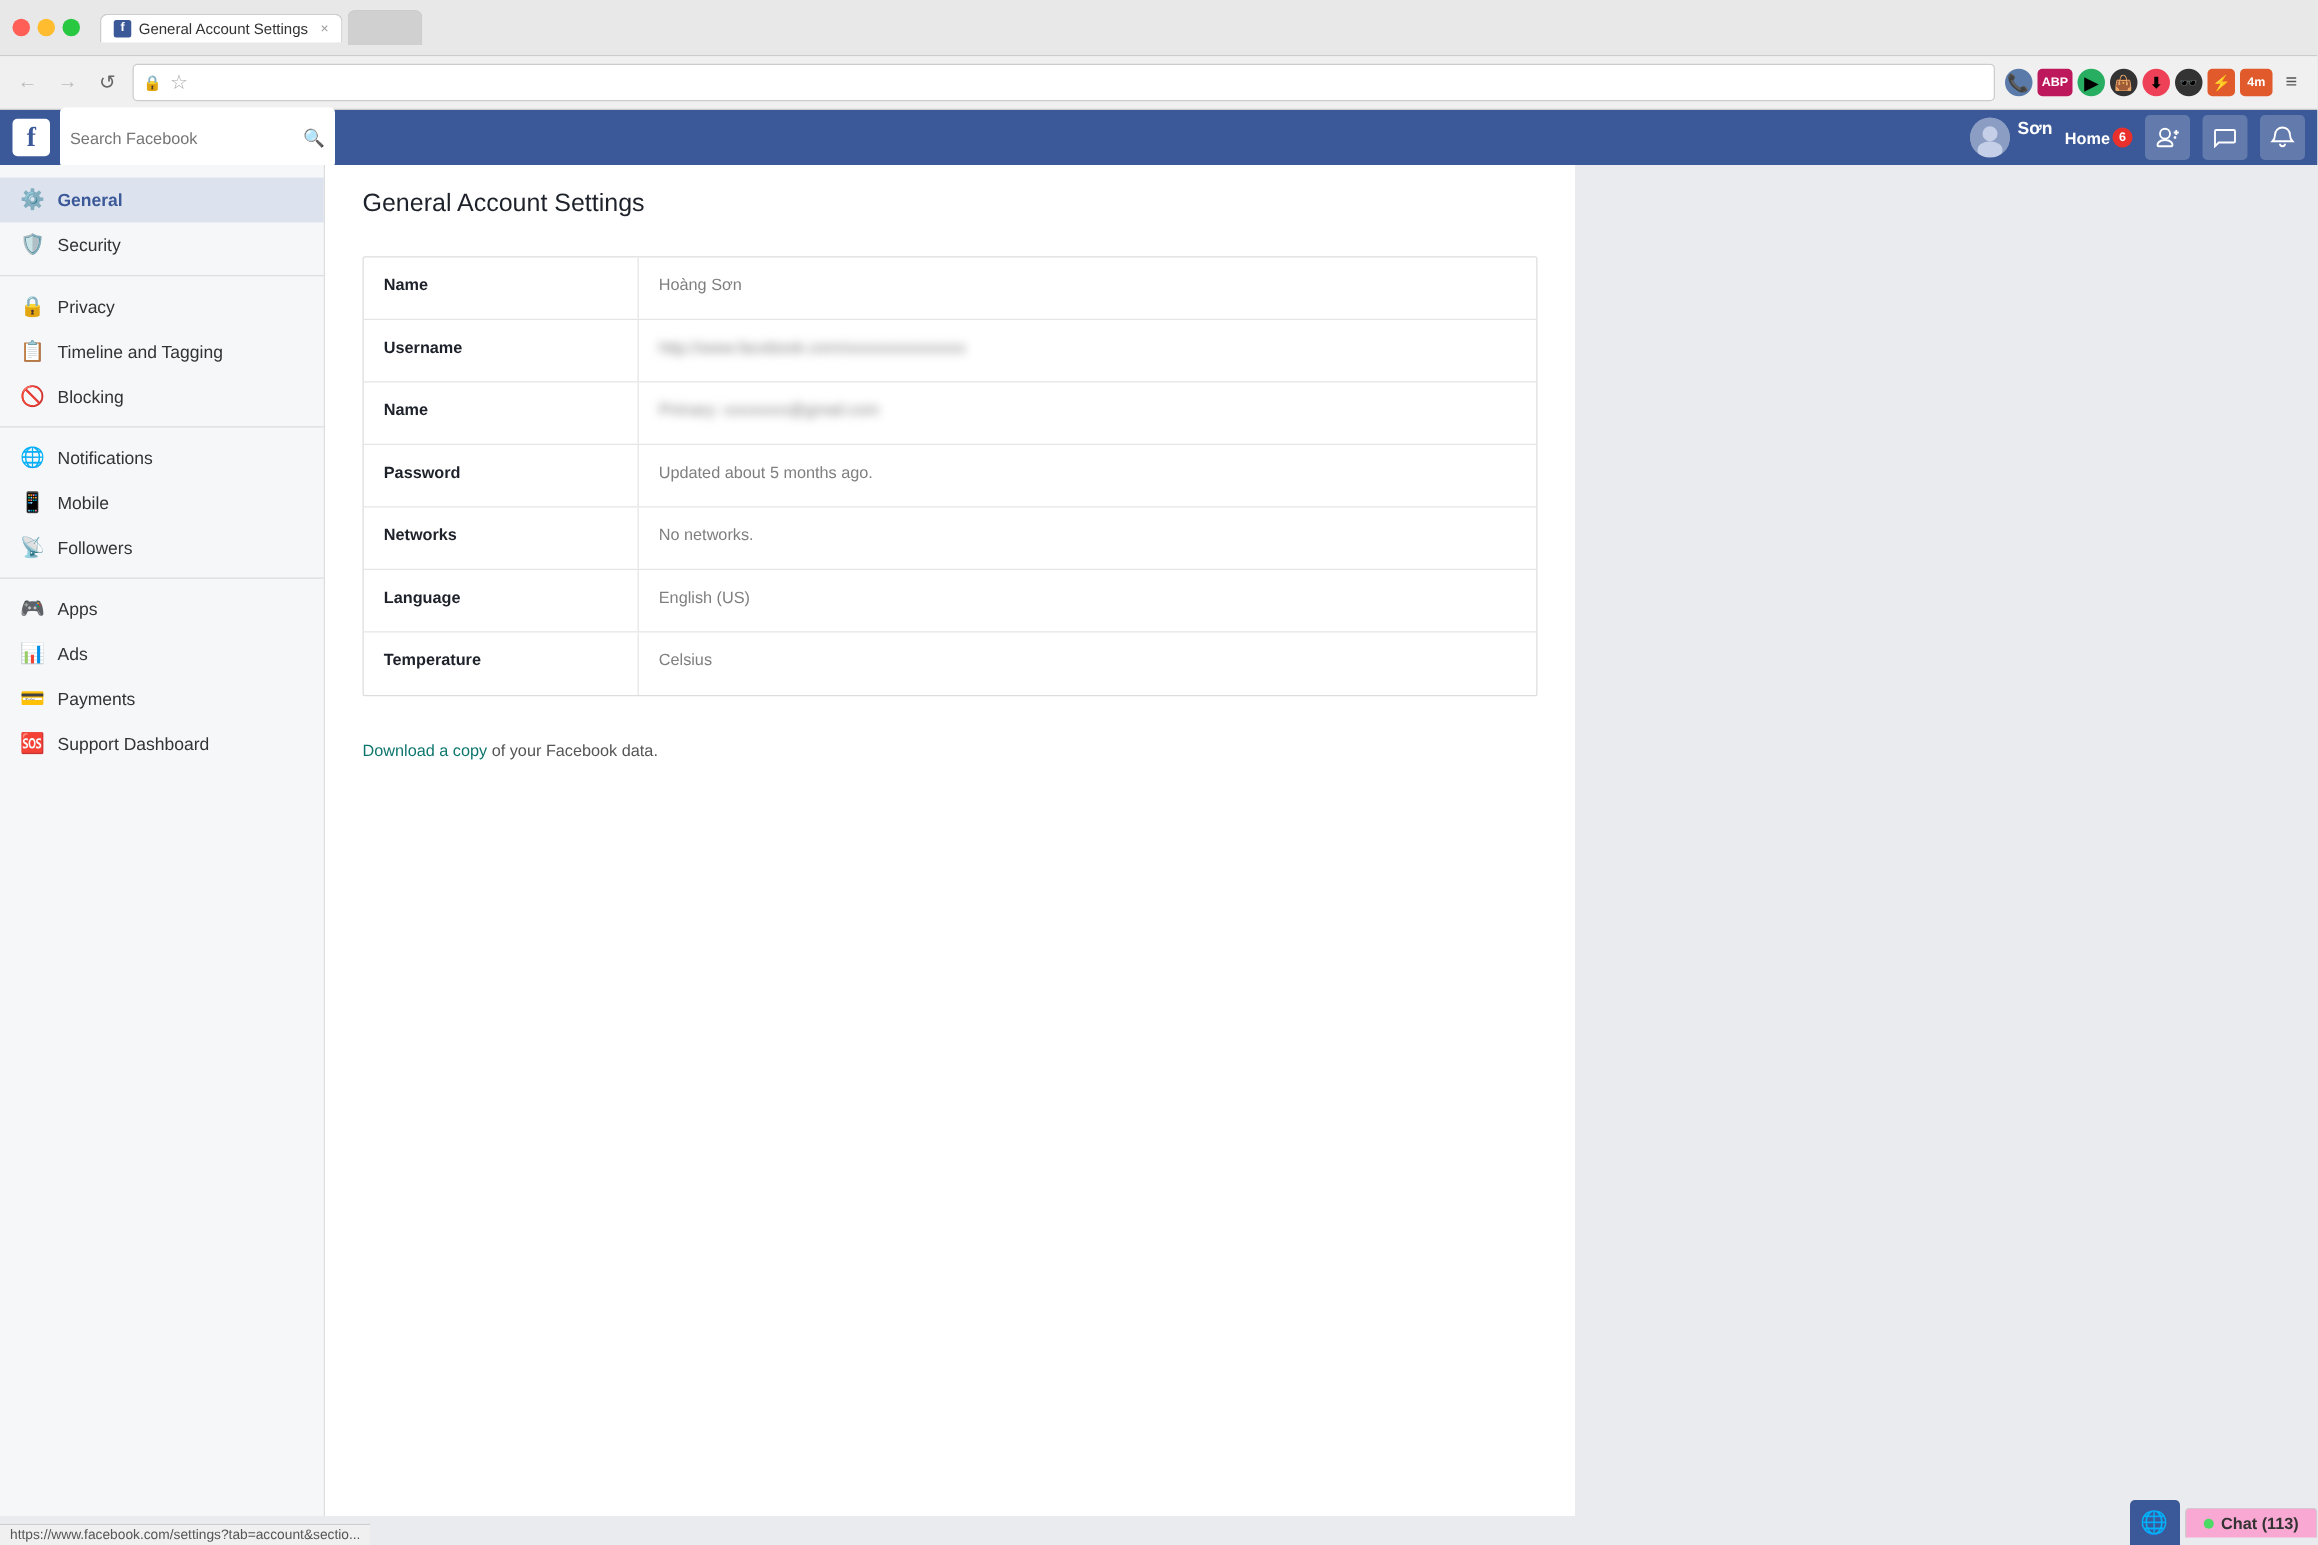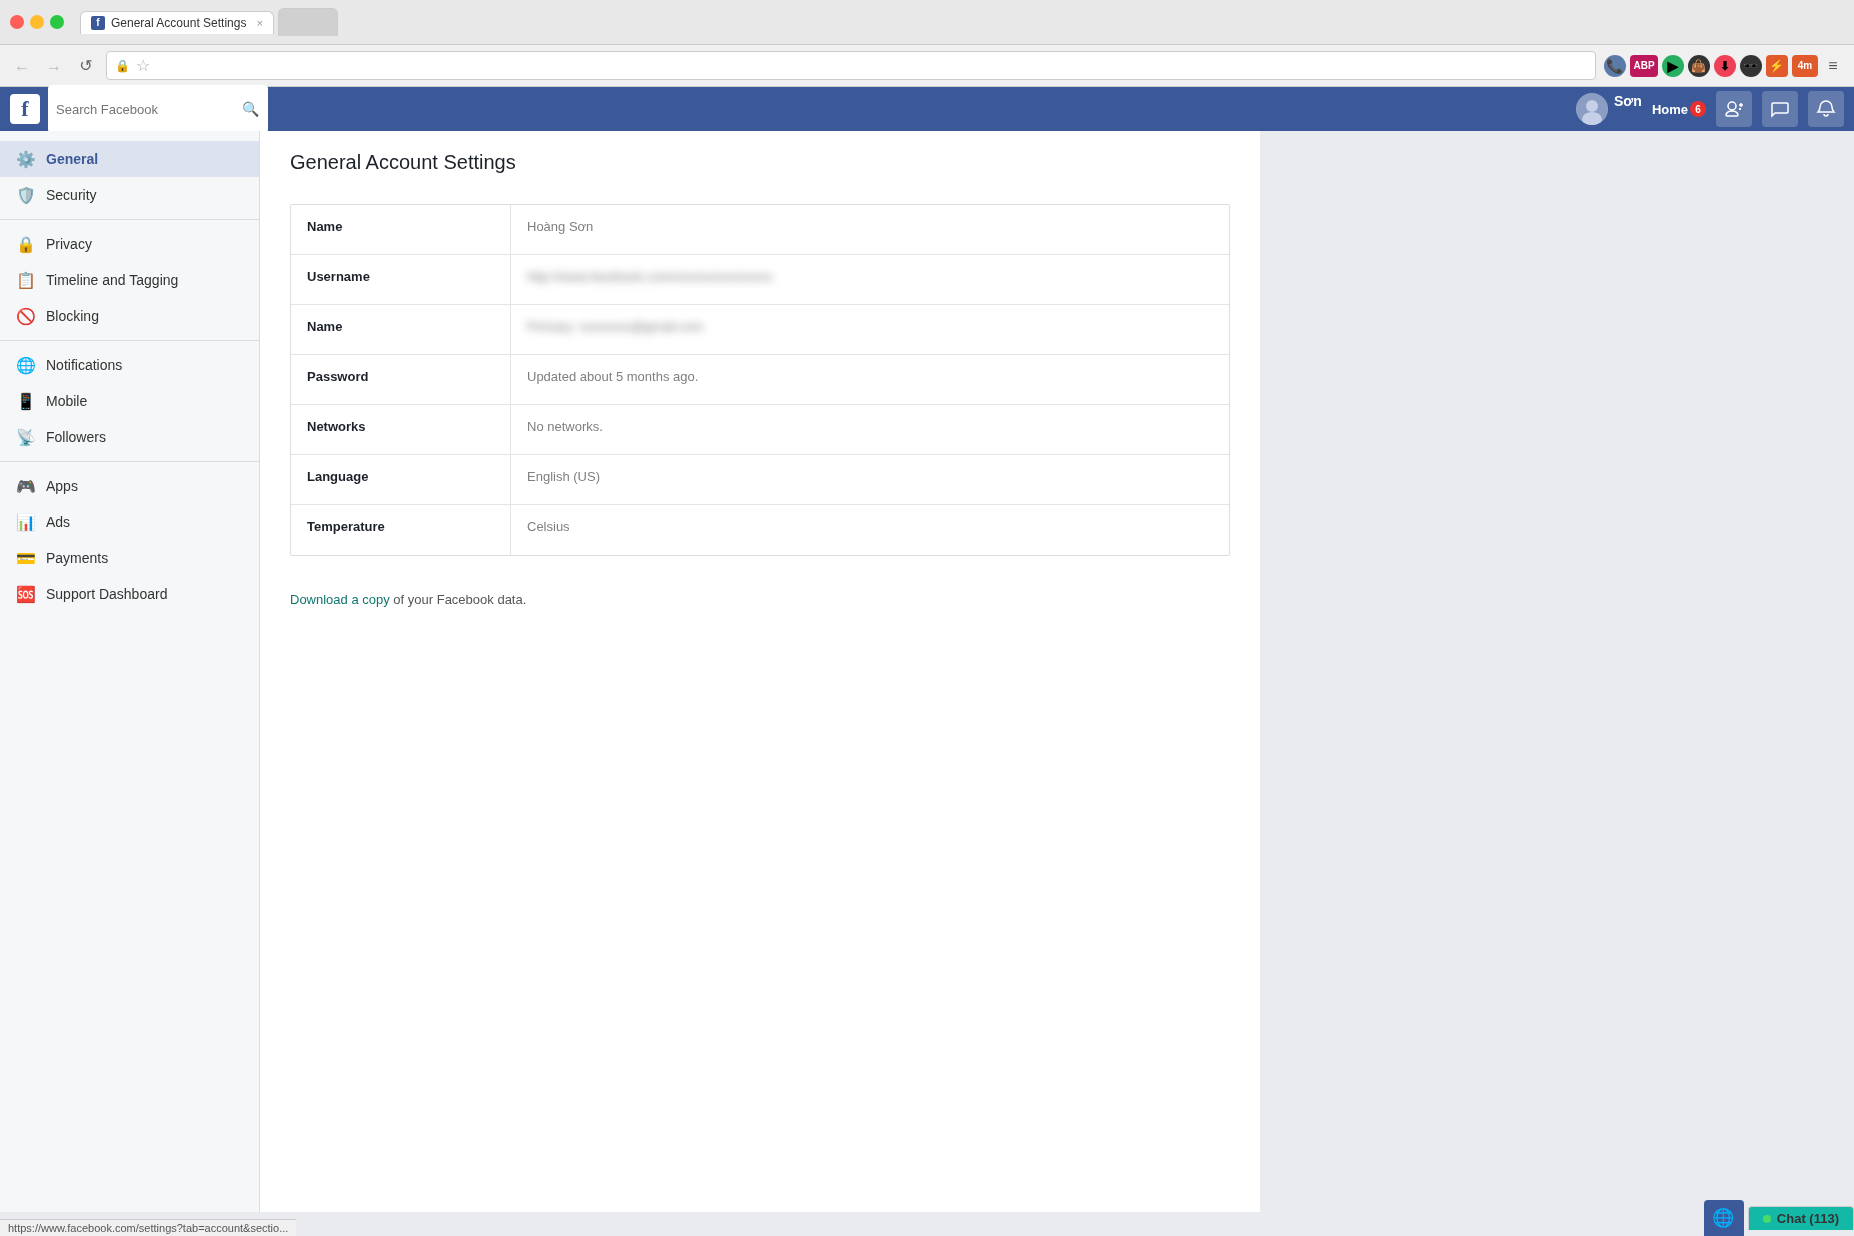--- a/index.html
+++ b/index.html
@@ -293,21 +293,21 @@
     .chat-globe {
       width: 40px; height: 36px;
       background: #3b5998;
       border-radius: 4px 4px 0 0;
       display: flex; align-items: center; justify-content: center;
       color: white;
       font-size: 18px;
       cursor: pointer;
     }
     .chat-btn {
-      background: #14b8a6;
+      background: #f9a8d4;
       border: 1px solid #ccc;
       border-bottom: none;
       border-radius: 4px 4px 0 0;
       padding: 4px 14px;
       display: flex;
       align-items: center;
       gap: 6px;
       font-size: 13px;
       font-weight: bold;
       color: #333;

